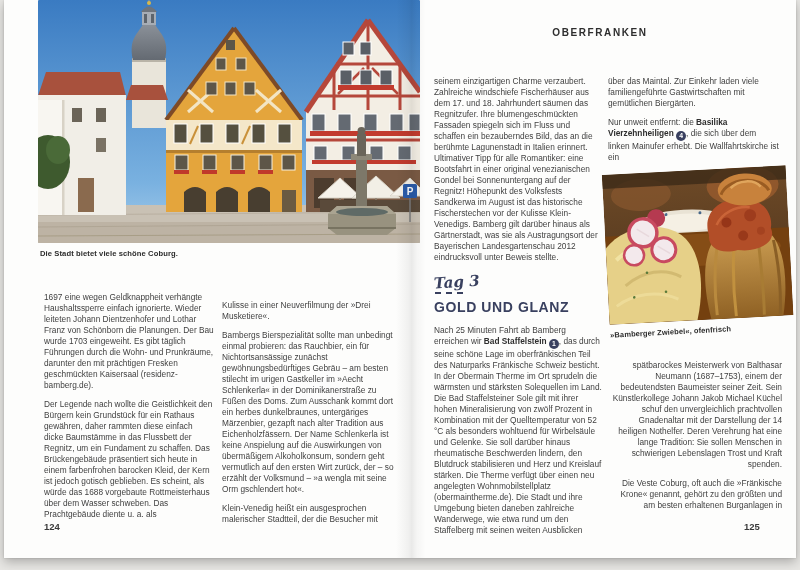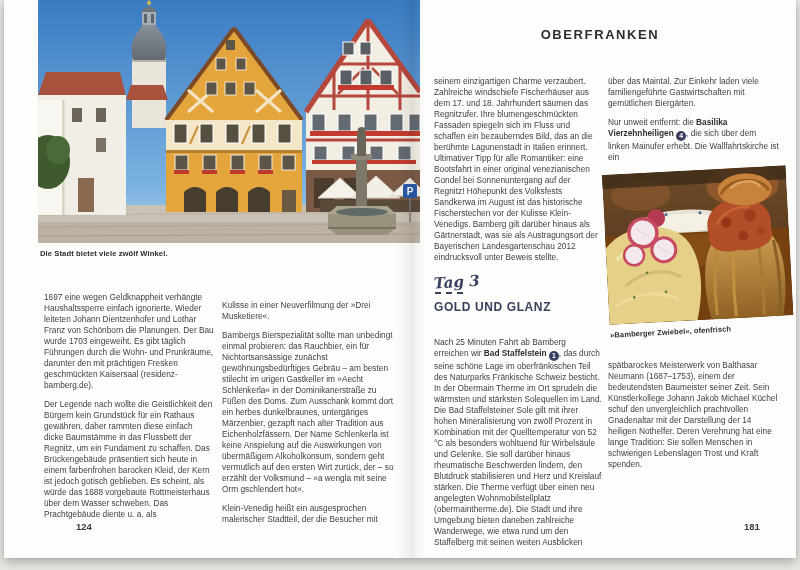--- a/index.html
+++ b/index.html
@@ -25,41 +25,41 @@
   .photo-caption{
     position:absolute;left:40px;top:249px;width:340px;
     font-size:7.6px;font-weight:700;color:#2c2c2c;letter-spacing:.1px;
   }
   .col{position:absolute;color:#3f3f3f;font-size:8.3px;line-height:11px;text-align:left;}
   .col p{margin:8px 0 6px 0;}
   .col1{left:44px;top:284px;width:170px;}
   .col2{left:222px;top:292px;width:172px;}
   .col3{left:434px;top:68px;width:168px;}
   .col4{left:608px;top:68px;width:172px;}
-  .col4b{left:608px;top:352px;width:174px;}
+  .col4b{left:608px;top:352px;width:174px;text-align:right;}
   b.run{font-weight:700;color:#2e2e2e;}
   .pagenum{position:absolute;font-size:9.5px;font-weight:700;color:#3a3a3a;}
-  .pn-left{left:44px;top:521px;margin-left:32px;}
+  .pn-left{left:44px;top:521px;}
   .pn-right{left:744px;top:521px;width:40px;}
   .running-head{
     position:absolute;left:518px;top:27px;width:164px;text-align:center;
-    font-size:13px;font-weight:700;letter-spacing:1.6px;color:#2e2e2e;
+    font-size:10px;font-weight:700;letter-spacing:1.6px;color:#2e2e2e;
   }
   .day-script{
     display:inline-block;
     font-family:"DejaVu Serif", serif;font-style:italic;font-weight:700;
     font-size:15px;color:#39405f;transform:rotate(-4deg);
     margin:8px 0 0 0;
   }
   .day-dashes{
     width:28px;height:0;border-bottom:2px dashed #39405f;margin:2px 0 8px 1px;
   }
   .section-head{
-    font-size:12px;font-weight:700;letter-spacing:.6px;color:#39405f;
-    margin:0 0 24px 0;
+    font-size:14px;font-weight:700;letter-spacing:.6px;color:#39405f;
+    margin:0 0 12px 0;
   }
   .marker{
     display:inline-block;width:10px;height:10px;border-radius:50%;
     background:#39405f;color:#fff;font-size:6.8px;line-height:10px;
     text-align:center;font-weight:700;vertical-align:-1.5px;
   }
   .photo-food-wrap{
     position:absolute;left:606px;top:170px;width:184px;z-index:2;
     transform:rotate(-3deg);transform-origin:50% 50%;
   }
@@ -215,21 +215,21 @@
       <rect x="313" y="154" width="21" height="6" fill="#8d8879"></rect>
       <rect x="319" y="134" width="9" height="22" fill="#6a655a"></rect>
       <circle cx="323.5" cy="131" r="4" fill="#6a655a"></circle>
       <polygon points="290,214 299,206 349,206 358,214 358,228 349,235 299,235 290,228" fill="#98927f"></polygon>
       <polygon points="290,214 299,206 349,206 358,214" fill="#aaa491"></polygon>
       <line x1="290" y1="228" x2="358" y2="228" stroke="#6e6857" stroke-width="1.5"></line>
       <ellipse cx="324" cy="212" rx="26" ry="4" fill="#5f6a66"></ellipse>
     </g>
   </svg>
 </div>
-<div class="photo-caption">Die Stadt bietet viele zwölf Winkel.</div>
+<div class="photo-caption">Die Stadt bietet viele schöne Coburg.</div>
 
 <div class="col col1">
   <p>1697 eine wegen Geldknappheit verhängte Haushaltssperre einfach ignorierte. Wieder leiteten Johann Dientzenhofer und Lothar Franz von Schönborn die Planungen. Der Bau wurde 1703 eingeweiht. Es gibt täglich Führungen durch die Wohn- und Prunkräume, darunter den mit prächtigen Fresken geschmückten Kaisersaal (residenz-bamberg.de).</p>
   <p>Der Legende nach wollte die Geistlichkeit den Bürgern kein Grundstück für ein Rathaus gewähren, daher rammten diese einfach dicke Baumstämme in das Flussbett der Regnitz, um ein Fundament zu schaffen. Das Brückengebäude präsentiert sich heute in einem farbenfrohen barocken Kleid, der Kern ist jedoch gotisch geblieben. Es scheint, als würde das 1688 vorgebaute Rottmeisterhaus über dem Wasser schweben. Das Prachtgebäude diente u. a. als</p>
 </div>
 
 <div class="col col2">
   <p>Kulisse in einer Neuverfilmung der »Drei Musketiere«.</p>
   <p>Bambergs Bierspezialität sollte man unbedingt einmal probieren: das Rauchbier, ein für Nichtortsansässige zunächst gewöhnungsbedürftiges Gebräu – am besten stilecht im urigen Gastkeller im »Aecht Schlenkerla« in der Dominikanerstraße zu Füßen des Doms. Zum Ausschank kommt dort ein herbes dunkelbraunes, untergäriges Märzenbier, gezapft nach alter Tradition aus Eichenholzfässern. Der Name Schlenkerla ist keine Anspielung auf die Auswirkungen von übermäßigem Alkoholkonsum, sondern geht vermutlich auf den ersten Wirt zurück, der – so erzählt der Volksmund – »a wengla mit seine Orm gschlendert hot«.</p>
   <p>Klein-Venedig heißt ein ausgesprochen malerischer Stadtteil, der die Besucher mit</p>
@@ -317,17 +317,18 @@
       <ellipse cx="142" cy="22" rx="27" ry="16" fill="#c8823c"></ellipse>
       <path d="M118,26 C124,10 158,8 166,24" stroke="#9a5c22" stroke-width="3" fill="none"></path>
       <path d="M128,20 C136,12 152,12 158,20" stroke="#e0a55c" stroke-width="2.5" fill="none"></path>
     </g>
   </svg>
   <div class="food-caption">»Bamberger Zwiebel«, ofenfrisch</div>
 </div>
 
 <div class="col col4b">
   <p>spätbarockes Meisterwerk von Balthasar Neumann (1687–1753), einem der bedeutendsten Baumeister seiner Zeit. Sein Künstlerkollege Johann Jakob Michael Küchel schuf den unvergleichlich prachtvollen Gnadenaltar mit der Darstellung der 14 heiligen Nothelfer. Deren Verehrung hat eine lange Tradition: Sie sollen Menschen in schwierigen Lebenslagen Trost und Kraft spenden.</p>
-</div>
-
-<div class="pagenum pn-right">181</div>
+  <p>Die Veste Coburg, oft auch die »Fränkische Krone« genannt, gehört zu den größten und am besten erhaltenen Burganlagen in</p>
+</div>
+
+<div class="pagenum pn-right">125</div>
 
 <div class="gutter"></div>
 
 </body></html>

